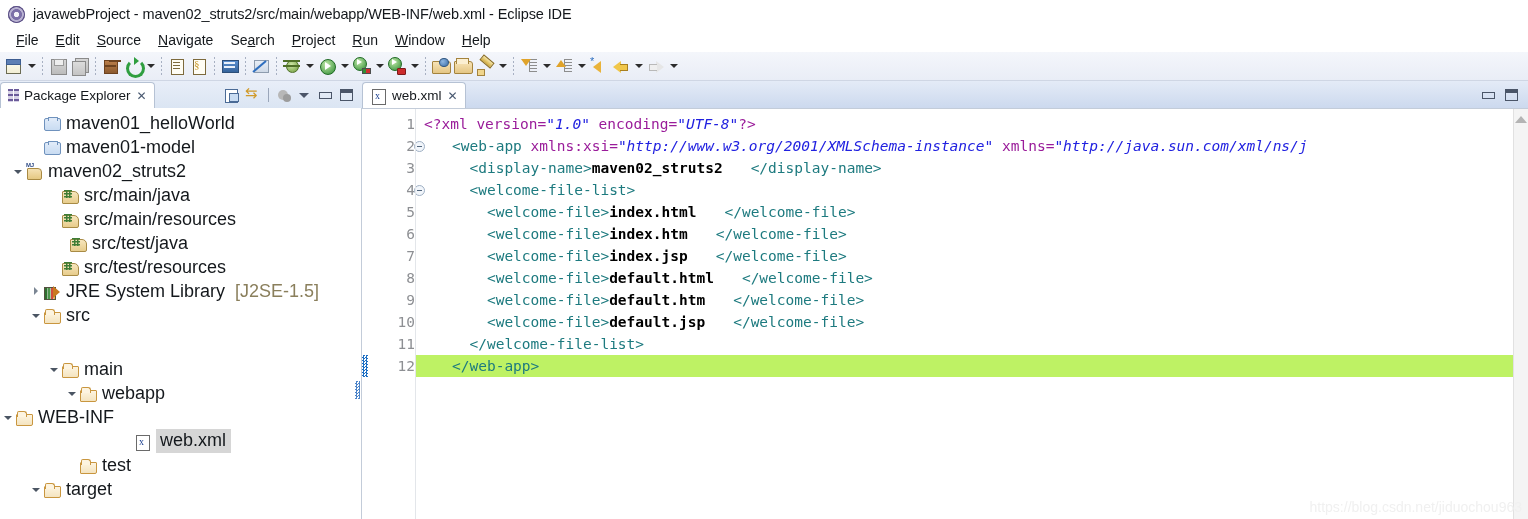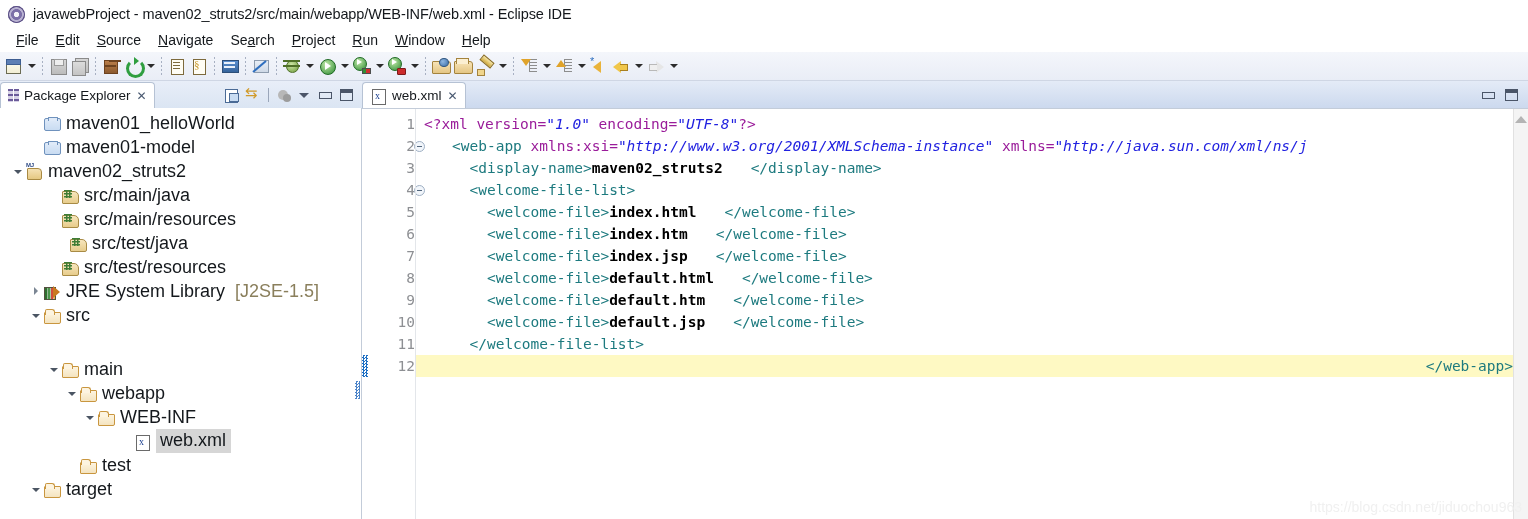--- a/index.html
+++ b/index.html
@@ -529,22 +529,21 @@
     overflow: hidden;
     min-width: 0;
   }
   .code-row {
     height: 22px;
     line-height: 22px;
     white-space: pre;
     padding-left: 8px;
   }
   .code-row.current {
-    background: #fef9c3;
-    text-align: right;
+    background: #bef264;
   }
   .tg { color: #1d7a7f; margin-left: 28px; }          
   .pi { color: #9a1c9a; }          
   .at { color: #9a1c9a; }
   .av { color: #2121e0; font-style: italic; }  
   .tx { color: #000000; font-weight: bold; }
 
   
   #ed-vscroll {
     width: 15px;
@@ -862,21 +861,21 @@
         <div class="tree-row" style="padding-left: 46px; margin-top: 30px;">
           <span class="twisty down"></span>
           <span class="t-icon ic-folder"></span>
           <span class="t-label">main</span>
         </div>
         <div class="tree-row" style="padding-left: 64px;">
           <span class="twisty down"></span>
           <span class="t-icon ic-folder"></span>
           <span class="t-label">webapp</span>
         </div>
-        <div class="tree-row" style="padding-left: 82px;">
+        <div class="tree-row" style="">
           <span class="twisty down"></span>
           <span class="t-icon ic-folder"></span>
           <span class="t-label">WEB-INF</span>
         </div>
         <div class="tree-row" style="padding-left: 118px;">
           <span class="twisty"></span>
           <span class="t-icon ic-xmlfile"></span>
           <span class="t-label selected">web.xml</span>
         </div>
         <div class="tree-row" style="padding-left: 64px;">

